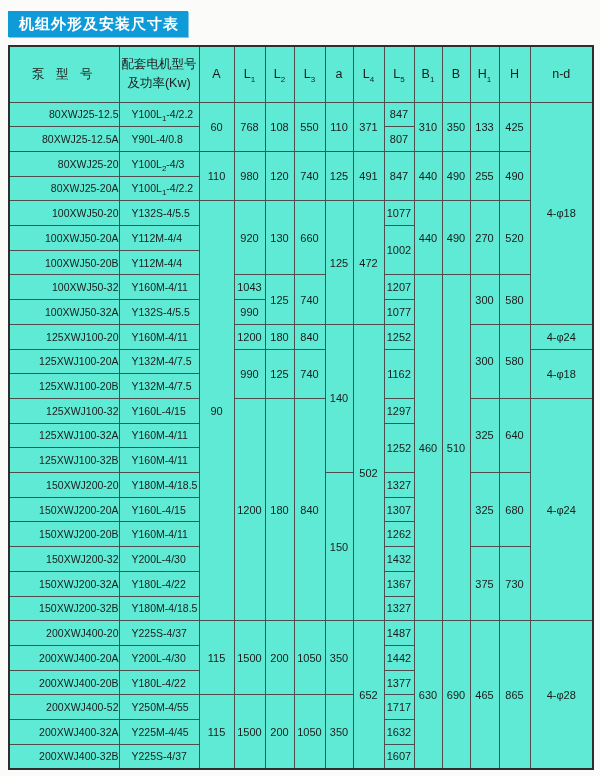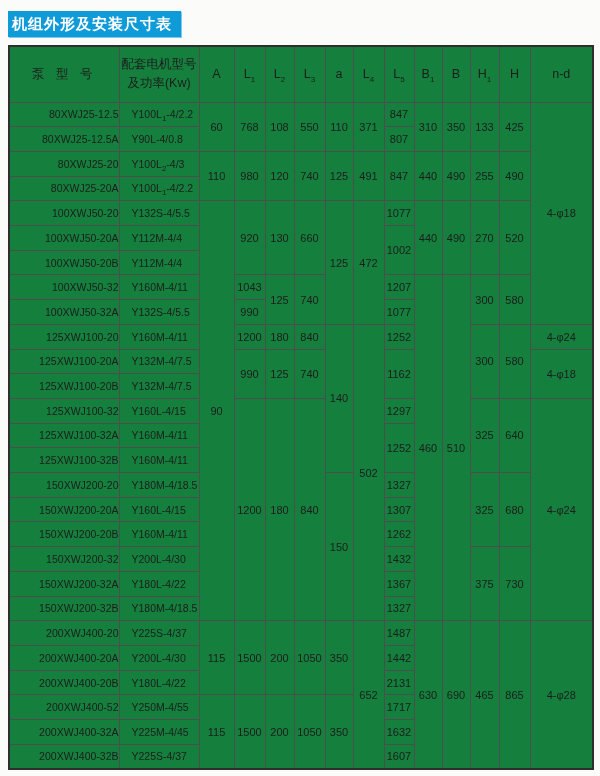--- a/index.html
+++ b/index.html
@@ -12,31 +12,31 @@
     position: relative;
   }
   .title-badge {
     position: absolute;
     left: 8px; top: 11px;
     background: #0f9ad8;
     color: #ffffff;
     font-weight: bold;
     font-size: 15px;
     line-height: 1;
-    padding: 5px 9px 6px 4px;
+    padding: 5px 9px 6px 11px;
     letter-spacing: 1px;
     box-shadow: 1px 1px 0 #7fc9e8;
   }
   table.spec {
     position: absolute;
     left: 8px; top: 45px;
     width: 584px; height: 725px;
     border-collapse: collapse;
     table-layout: fixed;
-    background: #15803d;
+    background: #5eead4;
     border: 2px solid #2e2e2e;
   }
   .spec th, .spec td {
     border: 1px solid #4d4d4d;
     padding: 0;
     text-align: center;
     vertical-align: middle;
     font-weight: normal;
   }
   .spec thead tr { height: 56px; }
@@ -277,21 +277,21 @@
         <td rowspan="6">4-φ28</td>
       </tr>
       <tr>
         <td class="c-model">200XWJ400-20A</td>
         <td class="c-motor">Y200L-4/30</td>
         <td>1442</td>
       </tr>
       <tr>
         <td class="c-model">200XWJ400-20B</td>
         <td class="c-motor">Y180L-4/22</td>
-        <td>2131</td>
+        <td>1377</td>
       </tr>
       <tr>
         <td class="c-model">200XWJ400-52</td>
         <td class="c-motor">Y250M-4/55</td>
         <td rowspan="3">115</td>
         <td rowspan="3">1500</td>
         <td rowspan="3">200</td>
         <td rowspan="3">1050</td>
         <td rowspan="3">350</td>
         <td>1717</td>

